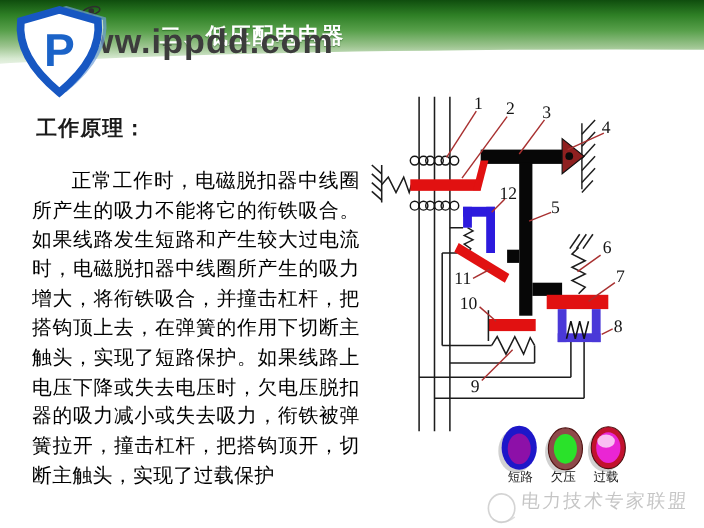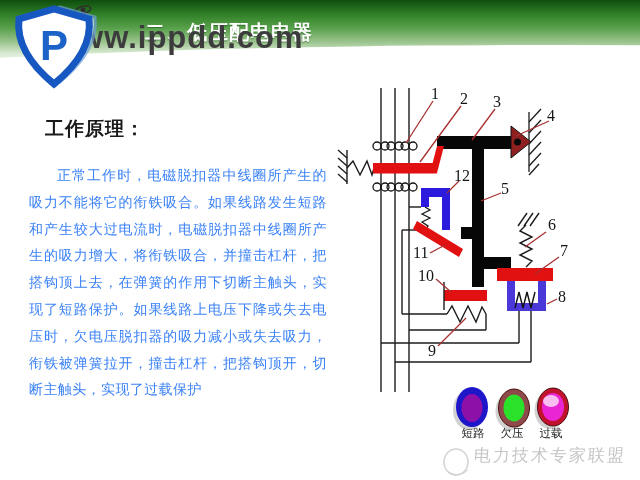--- a/index.html
+++ b/index.html
@@ -28,25 +28,25 @@
     font-family:"Liberation Sans","DejaVu Sans",sans-serif;white-space:nowrap;
   }
   .logo{position:absolute;left:4px;top:2px;z-index:4;}
   .header-doodles{position:absolute;left:0;top:0;z-index:2;}
   
   .textblock{
     position:absolute;left:29px;top:100px;width:298px;z-index:1;
     font-family:"Liberation Serif","DejaVu Serif",serif;
   }
   .textblock h3{
-    margin:16px;font-size:19px;font-weight:bold;color:#1a1a1a;letter-spacing:1px;
+    margin:4px;font-size:19px;font-weight:bold;color:#1a1a1a;letter-spacing:1px;
   }
   .textblock p{
-    margin:21px 0 0 0;font-size:14px;line-height:26.8px;letter-spacing:.4px;
-    color:#3b82f6;text-indent:2em;text-align:justify;
+    margin:21px 0 0 0;font-size:18px;line-height:26.8px;letter-spacing:.4px;
+    color:#000000;text-indent:2em;text-align:justify;
   }
   
   .diagram{position:absolute;left:330px;top:55px;z-index:1;}
   .lbl{font:16px "Liberation Serif","DejaVu Serif",serif;fill:#151515;}
   .lamp-lbl{font:11.5px "Liberation Serif","DejaVu Serif",serif;fill:#222;}
   
   .footer-wm{
     position:absolute;left:474px;top:444px;z-index:5;
     font-size:17px;color:#bcbcbc;letter-spacing:2px;opacity:.85;
     font-family:"Liberation Serif","DejaVu Serif",serif;transform:skewX(-4deg);

